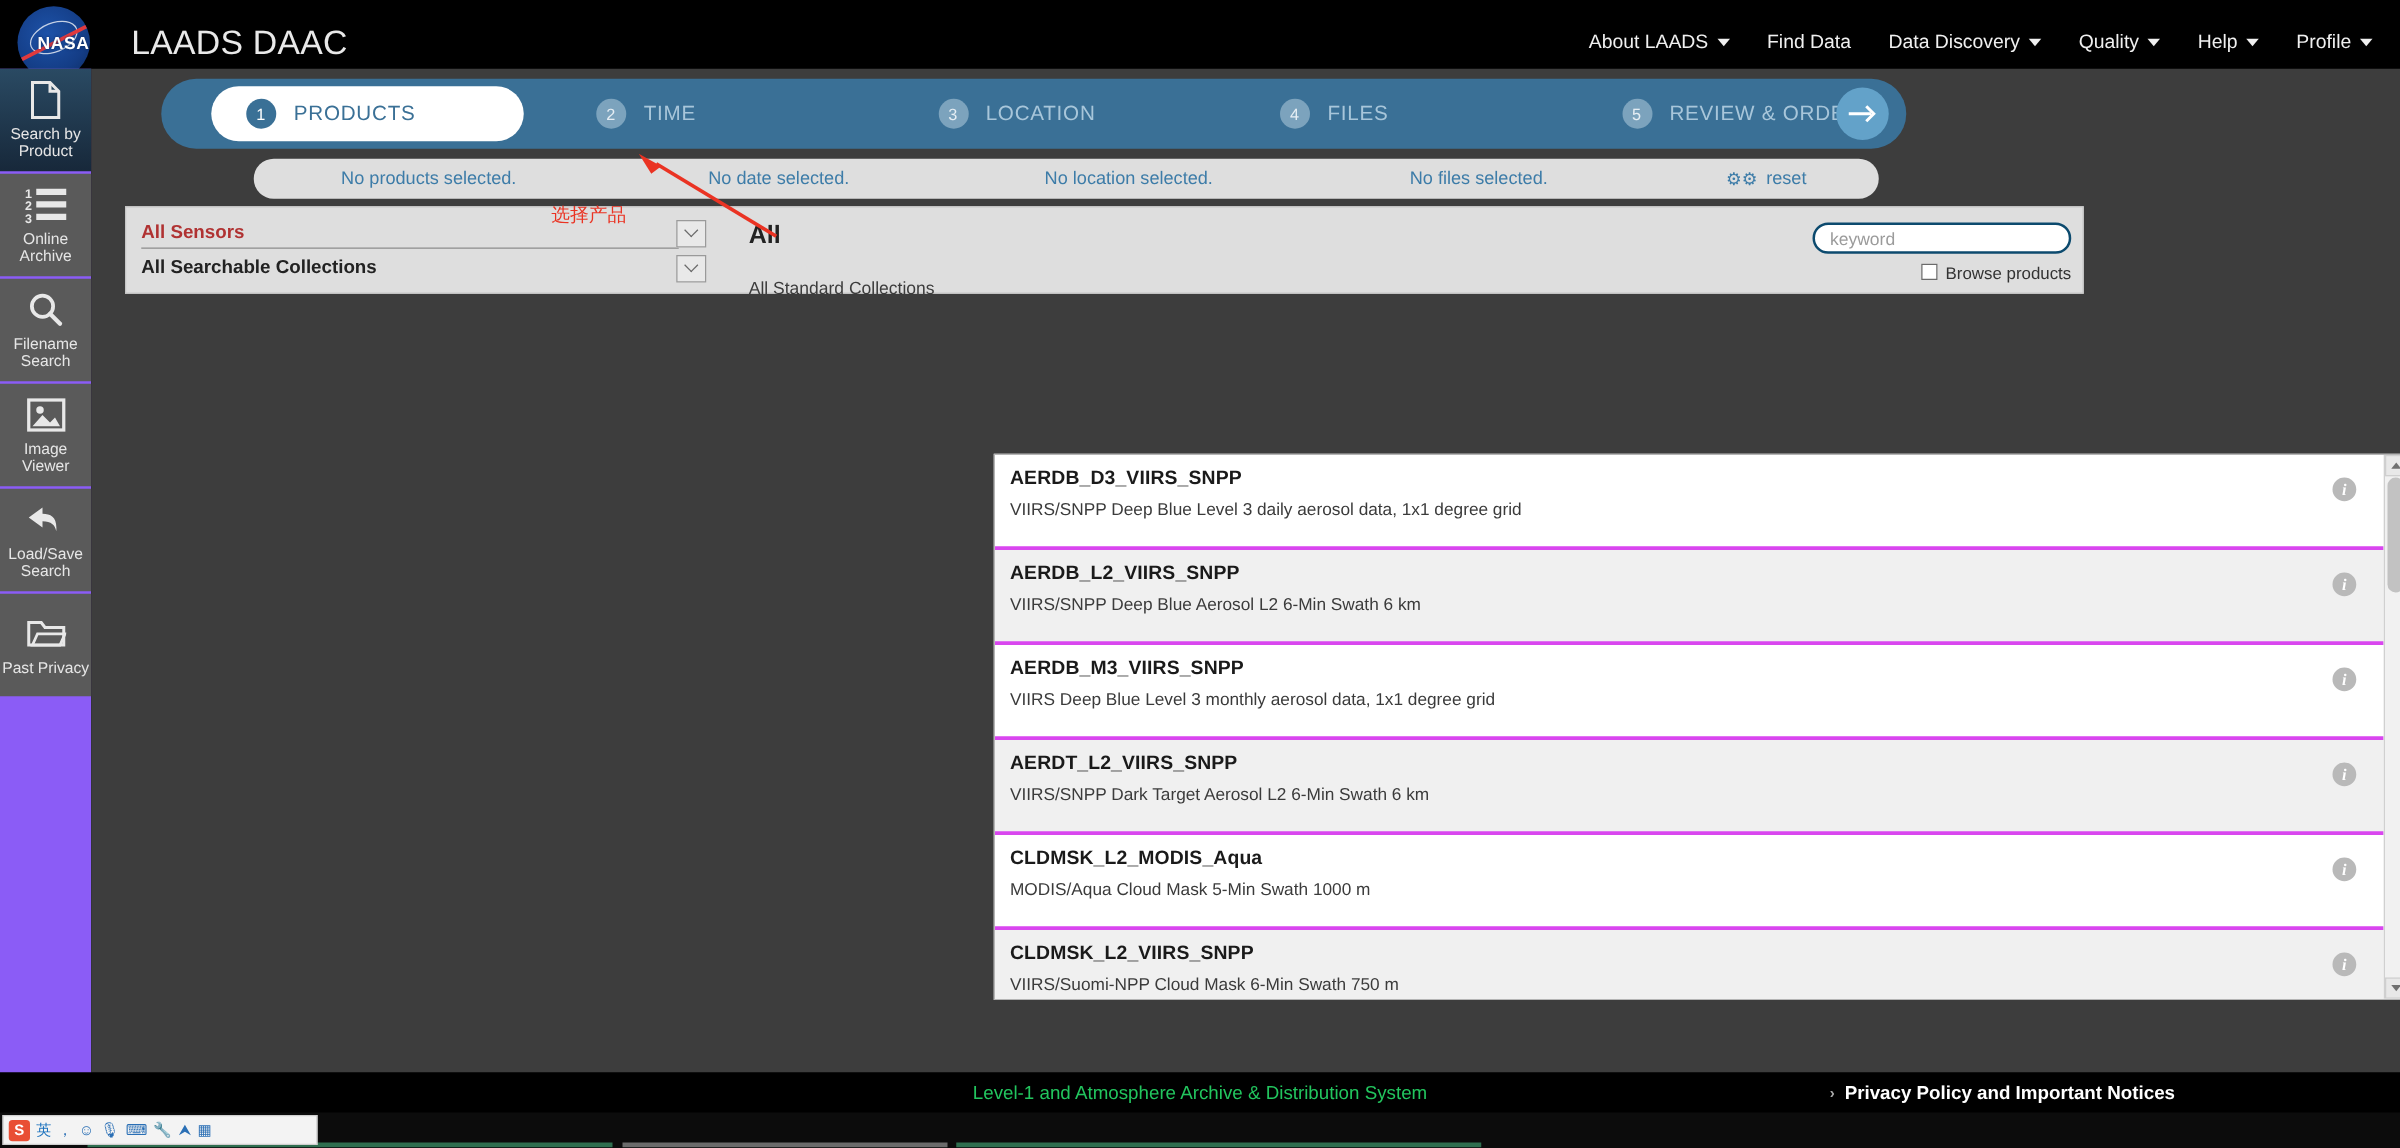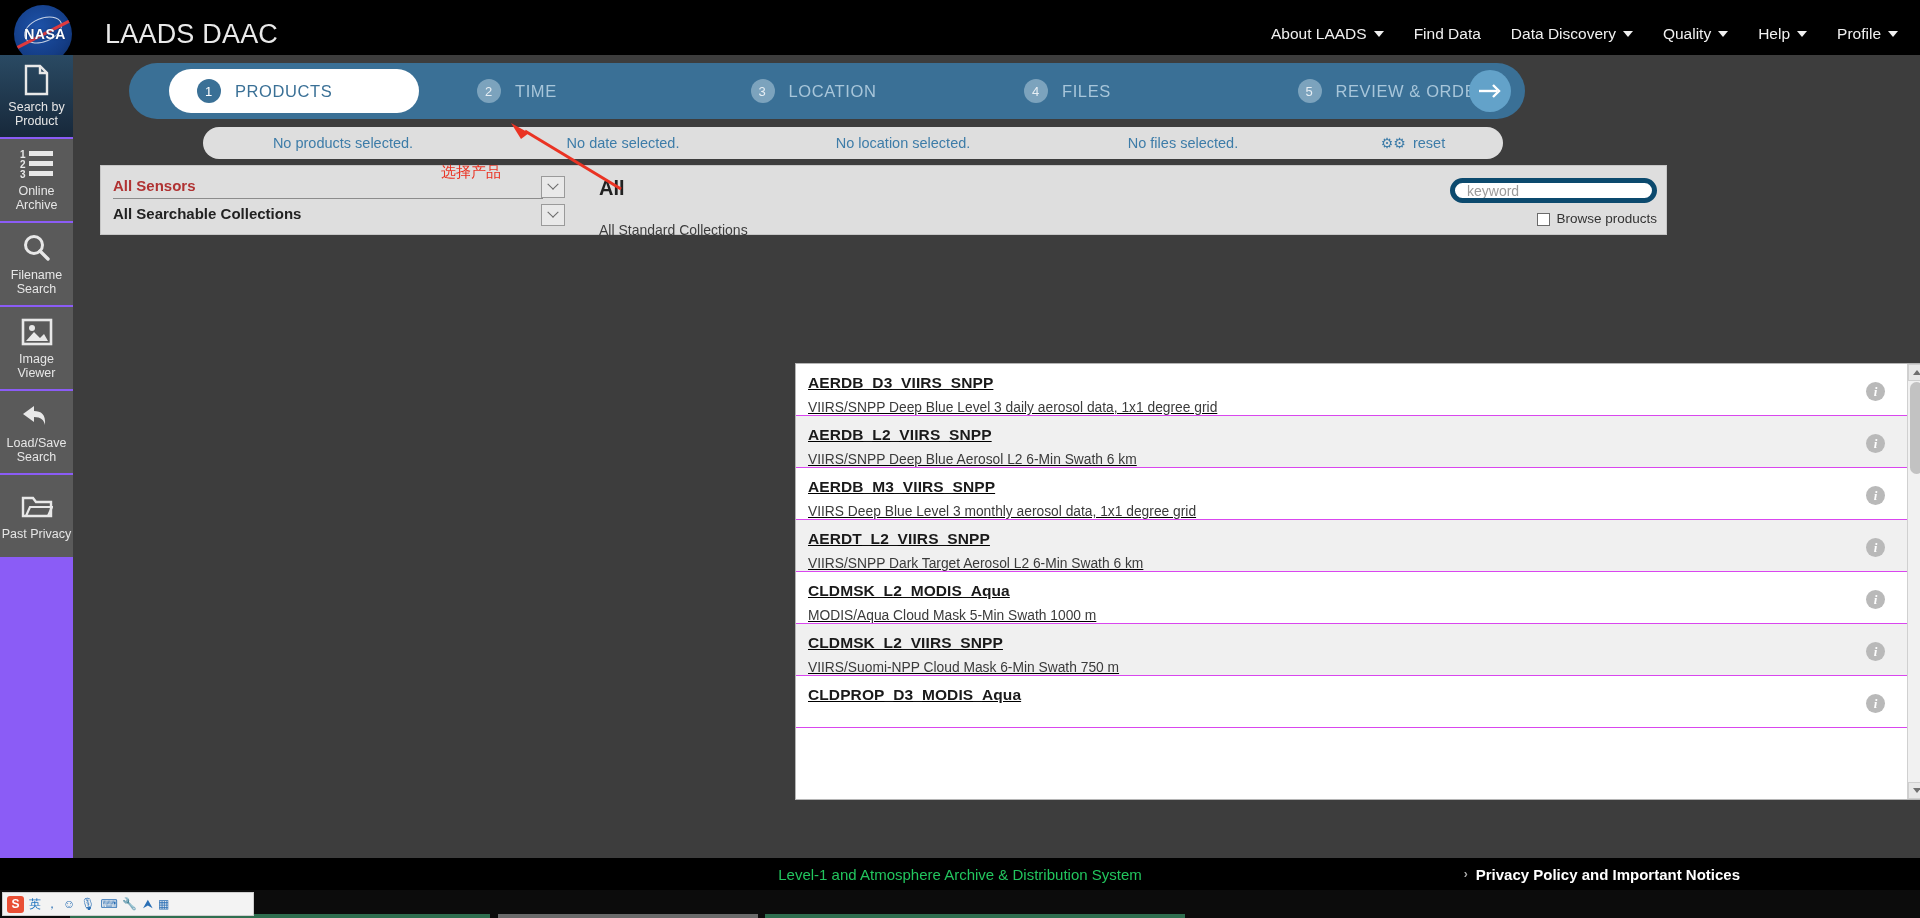--- a/index.html
+++ b/index.html
@@ -25,22 +25,22 @@
     position: absolute; left: -6px; top: 50%; width: 72px; height: 3px;
     background: #e03a3e; transform: translateY(-50%) rotate(-27deg);
     border-radius: 2px;
   }
   .nasa-logo .orbit {
     position: absolute; left: 9px; top: 13px; width: 40px; height: 24px;
     border: 1.4px solid rgba(255,255,255,.75); border-radius: 50%;
     transform: rotate(-22deg);
   }
   .nasa-logo .wordmark {
-    position: absolute; left: 4px; right: 0; top: 50%; transform: translateY(-50%);
-    text-align: center; color: #fff; font-size: 14px; font-weight: bold;
+    position: absolute; left: 16px; right: 0; top: 50%; transform: translateY(-50%);
+    color: #fff; font-size: 14px; font-weight: bold;
     letter-spacing: .5px; font-family: "Liberation Sans", sans-serif;
     text-shadow: 0 0 2px #0d2a5e;
   }
   .site-title {
     color: #e9e9e9; font-size: 27px; margin-left: 33px; letter-spacing: .2px;
     font-weight: 400; white-space: nowrap;
   }
   .topnav {
     margin-left: auto; display: flex; align-items: center; gap: 30px;
     padding-right: 22px;
@@ -141,43 +141,43 @@
     position: absolute; left: 368px; top: 108px; color: #ea3323;
     font-size: 15px; font-family: "DejaVu Sans", sans-serif; white-space: nowrap;
   }
   .annot-arrow { position: absolute; left: 430px; top: 62px; pointer-events: none; }
 
   .filter-mid { position: absolute; left: 498px; top: 11px; }
   .filter-mid .big { font-size: 20px; font-weight: bold; color: #222; }
   .filter-mid .sub { font-size: 14px; color: #3c3c3c; margin-top: 22px; }
   .keyword-wrap { position: absolute; right: 9px; top: 12px; width: 207px; text-align: right; }
   .keyword-input {
-    width: 207px; height: 25px; border: 5px solid #0c4a6e; border-radius: 13px;
+    width: 207px; height: 25px; border: 2px solid #0c4a6e; border-radius: 13px;
     padding: 0 12px; font-size: 14px; color: #333; background: #fff;
     font-family: "Liberation Sans", sans-serif; outline: none;
   }
   .keyword-input::placeholder { color: #9b9b9b; }
   .browse-line {
-    margin-top: 8px; display: inline-flex; align-items: flex-end; gap: 6px;
+    margin-top: 8px; display: inline-flex; align-items: flex-start; gap: 6px;
     font-size: 13.5px; color: #333; cursor: pointer;
   }
   .cbox {
     width: 13px; height: 13px; border: 1px solid #6b6b6b; background: #fff;
     display: inline-block;
   }
 
   
   .list-panel {
     position: absolute; left: 722px; top: 308px; width: 1130px; bottom: 58px;
     background: #fff; border: 1px solid #b5b5b5; overflow: hidden;
   }
   .list-scroll { position: absolute; inset: 0 17px 0 0; overflow: hidden; }
   .prod {
-    position: relative; height: 52px; border-bottom: 1px solid #d946ef;
-    padding: 10px 0 0 12px; background: #fff; text-decoration: underline;
+    position: relative; height: 76px; border-bottom: 3px solid #d946ef;
+    padding: 10px 0 0 12px; background: #fff;
   }
   .prod:nth-child(even) { background: #f0f0f0; }
   .prod .name { font-size: 15.5px; font-weight: bold; color: #1a1a1a; letter-spacing: .1px; }
   .prod .desc { font-size: 13.8px; color: #3b3b3b; margin-top: 8px; }
   .info-icon {
     position: absolute; right: 22px; top: 18px; width: 19px; height: 19px;
     border-radius: 50%; background: #b9b9b9; color: #fff; font-size: 13px;
     font-weight: bold; font-style: italic; display: flex; align-items: center;
     justify-content: center; cursor: pointer; font-family: "Liberation Serif", serif;
   }

